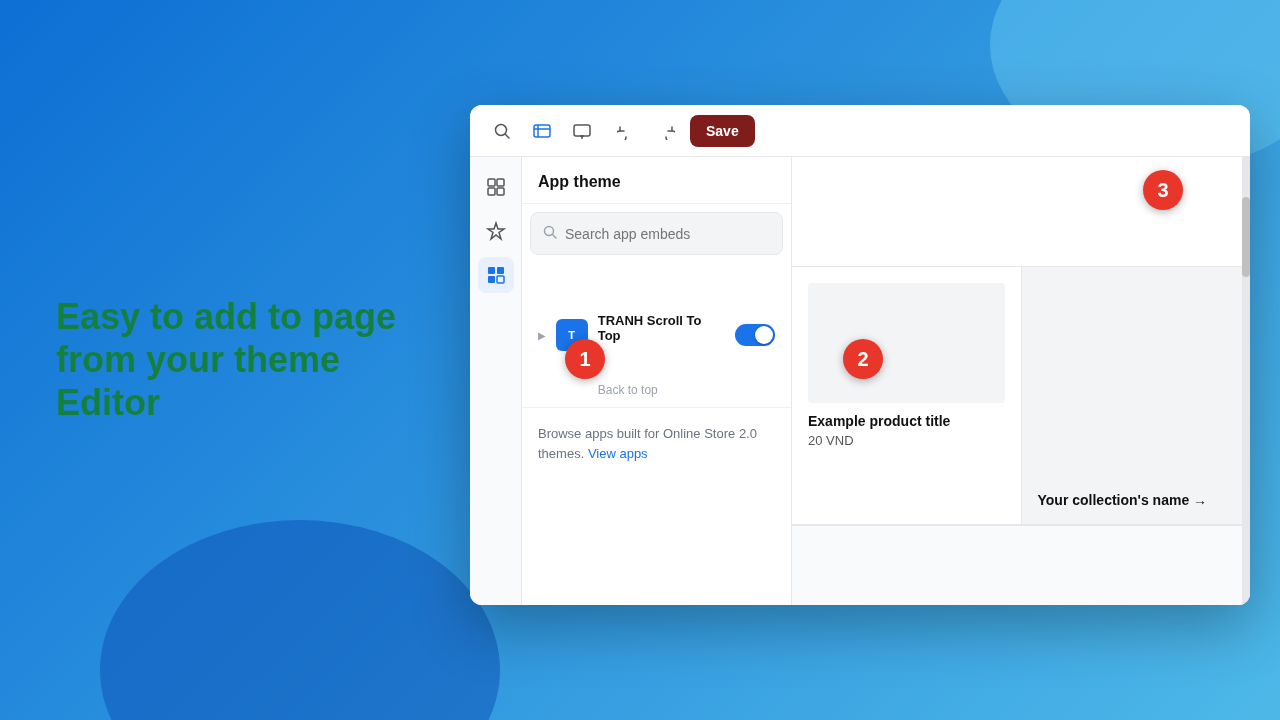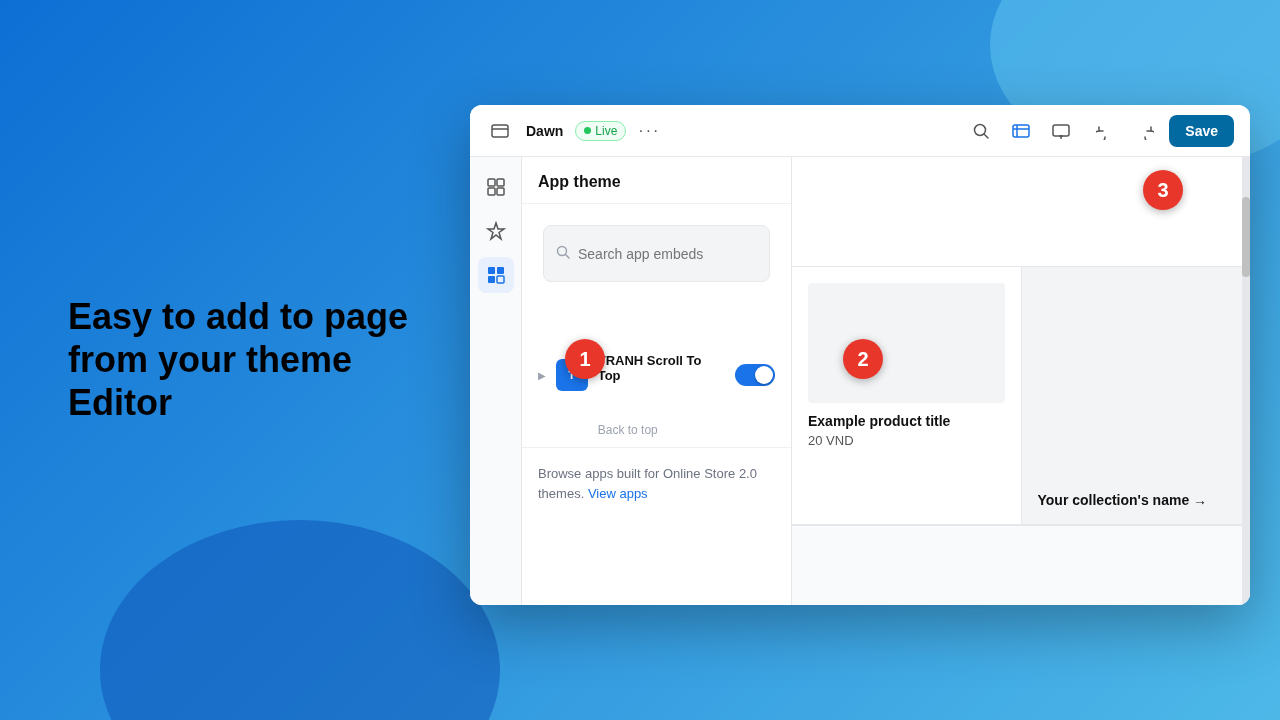--- a/index.html
+++ b/index.html
@@ -30,25 +30,25 @@
       width: 400px;
       height: 300px;
       background: rgba(10, 80, 180, 0.5);
       border-radius: 50%;
       z-index: 0;
     }
 
     
     .left-text {
       position: absolute;
-      left: 68px;
+      left: 56px;
       top: 50%;
       transform: translateY(-50%);
       z-index: 2;
-      color: #000000;
+      color: #15803d;
       font-size: 36px;
       font-weight: 800;
       line-height: 1.2;
       max-width: 380px;
     }
 
     
     .editor-window {
       position: absolute;
       right: 30px;
@@ -128,21 +128,21 @@
     .icon-btn {
       width: 32px;
       height: 32px;
       display: flex; align-items: center; justify-content: center;
       cursor: pointer;
       color: #555;
       border-radius: 6px;
     }
 
     .save-btn {
-      background: #0369a1;
+      background: #7f1d1d;
       color: white;
       border: none;
       border-radius: 8px;
       padding: 8px 16px;
       font-size: 14px;
       font-weight: 600;
       cursor: pointer;
     }
 
     
@@ -182,27 +182,27 @@
       flex-direction: column;
     }
     .panel-header {
       padding: 16px 16px 12px;
       font-weight: 700;
       font-size: 16px;
       color: #111;
       border-bottom: 1px solid #f0f0f0;
     }
     .search-box {
-      margin: 21px;
+      margin: 8px;
       display: flex;
       align-items: center;
       gap: 8px;
       background: #f3f4f6;
       border-radius: 8px;
-      padding: 19px 12px;
+      padding: 12px 12px;
       border: 1px solid #e5e7eb;
     }
     .search-icon {
       color: #9ca3af;
       font-size: 14px;
     }
     .search-input {
       border: none;
       background: transparent;
       outline: none;
@@ -407,34 +407,20 @@
 <div class="bg-blob-bottom"></div>
 
 <div class="left-text">
   <span>Easy to add to page</span><br>
   <span>from your theme Editor</span>
 </div>
 
 <div class="editor-window">
 
   <div class="topbar">
-    <div class="topbar-left">
-      <div class="back-btn">
-        <svg width="20" height="20" viewBox="0 0 20 20" fill="none">
-            <rect x="2" y="4" width="16" height="12" rx="2" stroke="#555" stroke-width="1.5" fill="none"></rect>
-            <line x1="2" y1="8" x2="18" y2="8" stroke="#555" stroke-width="1.5"></line>
-          </svg>
-      </div>
-      <span class="theme-name">Dawn</span>
-      <div class="live-badge">
-        <div class="live-dot"></div>
-        <span>Live</span>
-      </div>
-      <span class="dots-btn">···</span>
-    </div>
     <div class="topbar-center">
       <div class="icon-btn">
         <svg width="18" height="18" viewBox="0 0 18 18" fill="none">
             <circle cx="8" cy="8" r="5.5" stroke="#555" stroke-width="1.5"></circle>
             <line x1="12.5" y1="12.5" x2="16" y2="16" stroke="#555" stroke-width="1.5" stroke-linecap="round"></line>
           </svg>
       </div>
       <div class="icon-btn">
         <svg width="18" height="18" viewBox="0 0 18 18" fill="none">
             <rect x="1" y="3" width="16" height="12" rx="2" stroke="#1a73e8" stroke-width="1.5" fill="none"></rect>

